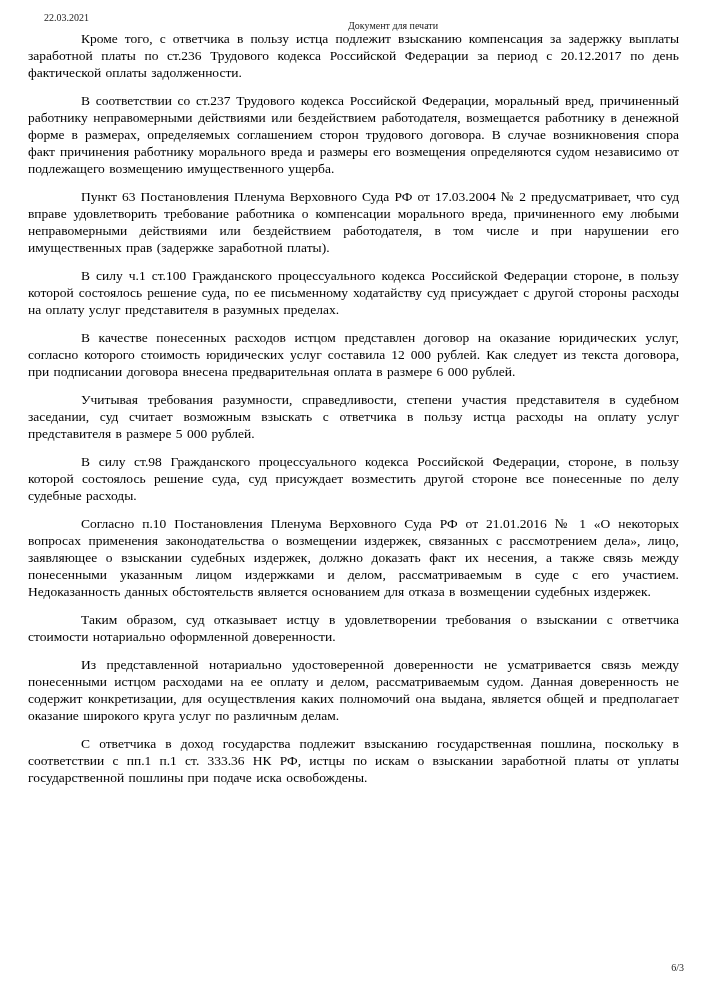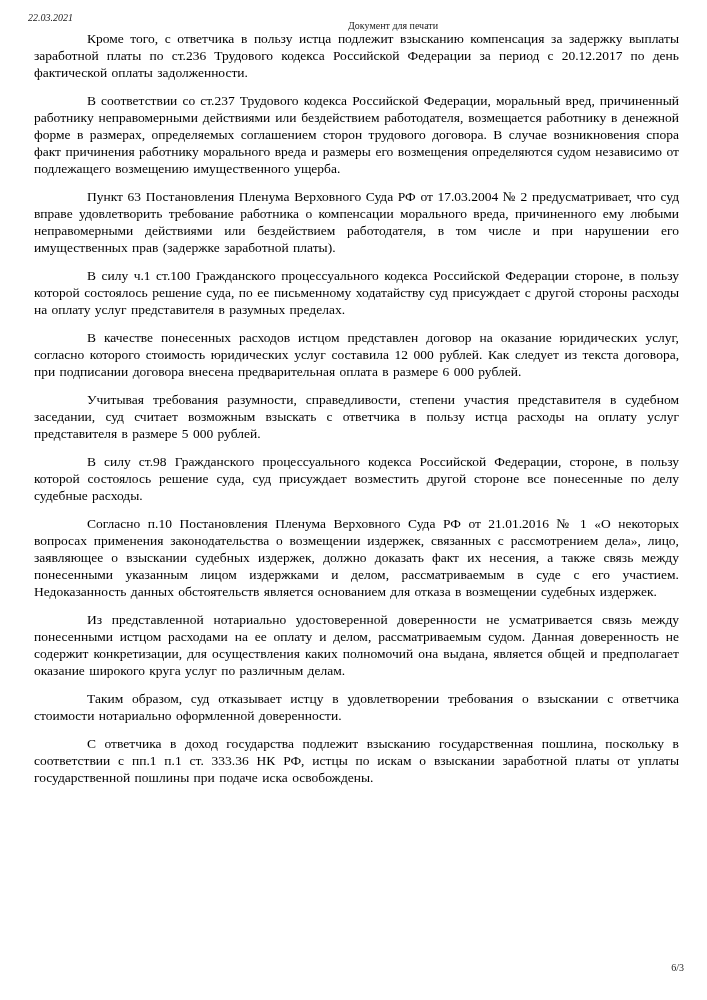--- a/index.html
+++ b/index.html
@@ -20,38 +20,37 @@
     top: 12px;
     left: 28px;
     right: 28px;
     height: 14px;
     font-size: 10px;
     line-height: 12px;
     color: #1a1a1a;
   }
   .print-header .date {
     position: absolute;
-    left: 0;
+    left: 16px;
     top: 0;
-    font-style: italic;
   }
   .print-header .title {
     position: absolute;
     left: 320px;
     top: 0;
     margin-top: 8px;
   }
   .doc-body {
     position: absolute;
     top: 30px;
     left: 28px;
     width: 651px;
   }
   .doc-body p {
-    margin: 0 0 11px 6px;
+    margin: 0 0 11px 0;
     font-size: 13.5px;
     line-height: 17px;
     text-align: justify;
     text-indent: 53px;
     word-spacing: 1px;
     color: #000000;
   }
   .print-footer {
     position: absolute;
     top: 962px;
@@ -71,18 +70,18 @@
 
 <div class="doc-body">
   <p>Кроме того, с ответчика в пользу истца подлежит взысканию компенсация за задержку выплаты заработной платы по ст.236 Трудового кодекса Российской Федерации за период с 20.12.2017 по день фактической оплаты задолженности.</p>
   <p>В соответствии со ст.237 Трудового кодекса Российской Федерации, моральный вред, причиненный работнику неправомерными действиями или бездействием работодателя, возмещается работнику в денежной форме в размерах, определяемых соглашением сторон трудового договора. В случае возникновения спора факт причинения работнику морального вреда и размеры его возмещения определяются судом независимо от подлежащего возмещению имущественного ущерба.</p>
   <p>Пункт 63 Постановления Пленума Верховного Суда РФ от 17.03.2004 № 2 предусматривает, что суд вправе удовлетворить требование работника о компенсации морального вреда, причиненного ему любыми неправомерными действиями или бездействием работодателя, в том числе и при нарушении его имущественных прав (задержке заработной платы).</p>
   <p>В силу ч.1 ст.100 Гражданского процессуального кодекса Российской Федерации стороне, в пользу которой состоялось решение суда, по ее письменному ходатайству суд присуждает с другой стороны расходы на оплату услуг представителя в разумных пределах.</p>
   <p>В качестве понесенных расходов истцом представлен договор на оказание юридических услуг, согласно которого стоимость юридических услуг составила 12 000 рублей. Как следует из текста договора, при подписании договора внесена предварительная оплата в размере 6 000 рублей.</p>
   <p>Учитывая требования разумности, справедливости, степени участия представителя в судебном заседании, суд считает возможным взыскать с ответчика в пользу истца расходы на оплату услуг представителя в размере 5 000 рублей.</p>
   <p>В силу ст.98 Гражданского процессуального кодекса Российской Федерации, стороне, в пользу которой состоялось решение суда, суд присуждает возместить другой стороне все понесенные по делу судебные расходы.</p>
   <p>Согласно п.10 Постановления Пленума Верховного Суда РФ от 21.01.2016 № 1 «О некоторых вопросах применения законодательства о возмещении издержек, связанных с рассмотрением дела», лицо, заявляющее о взыскании судебных издержек, должно доказать факт их несения, а также связь между понесенными указанным лицом издержками и делом, рассматриваемым в суде с его участием. Недоказанность данных обстоятельств является основанием для отказа в возмещении судебных издержек.</p>
+  <p>Таким образом, суд отказывает истцу в удовлетворении требования о взыскании с ответчика стоимости нотариально оформленной доверенности.</p>
   <p>Из представленной нотариально удостоверенной доверенности не усматривается связь между понесенными истцом расходами на ее оплату и делом, рассматриваемым судом. Данная доверенность не содержит конкретизации, для осуществления каких полномочий она выдана, является общей и предполагает оказание широкого круга услуг по различным делам.</p>
-  <p>Таким образом, суд отказывает истцу в удовлетворении требования о взыскании с ответчика стоимости нотариально оформленной доверенности.</p>
   <p>С ответчика в доход государства подлежит взысканию государственная пошлина, поскольку в соответствии с пп.1 п.1 ст. 333.36 НК РФ, истцы по искам о взыскании заработной платы от уплаты государственной пошлины при подаче иска освобождены.</p>
 </div>
 
 <div class="print-footer">6/3</div>
 
 </body></html>

